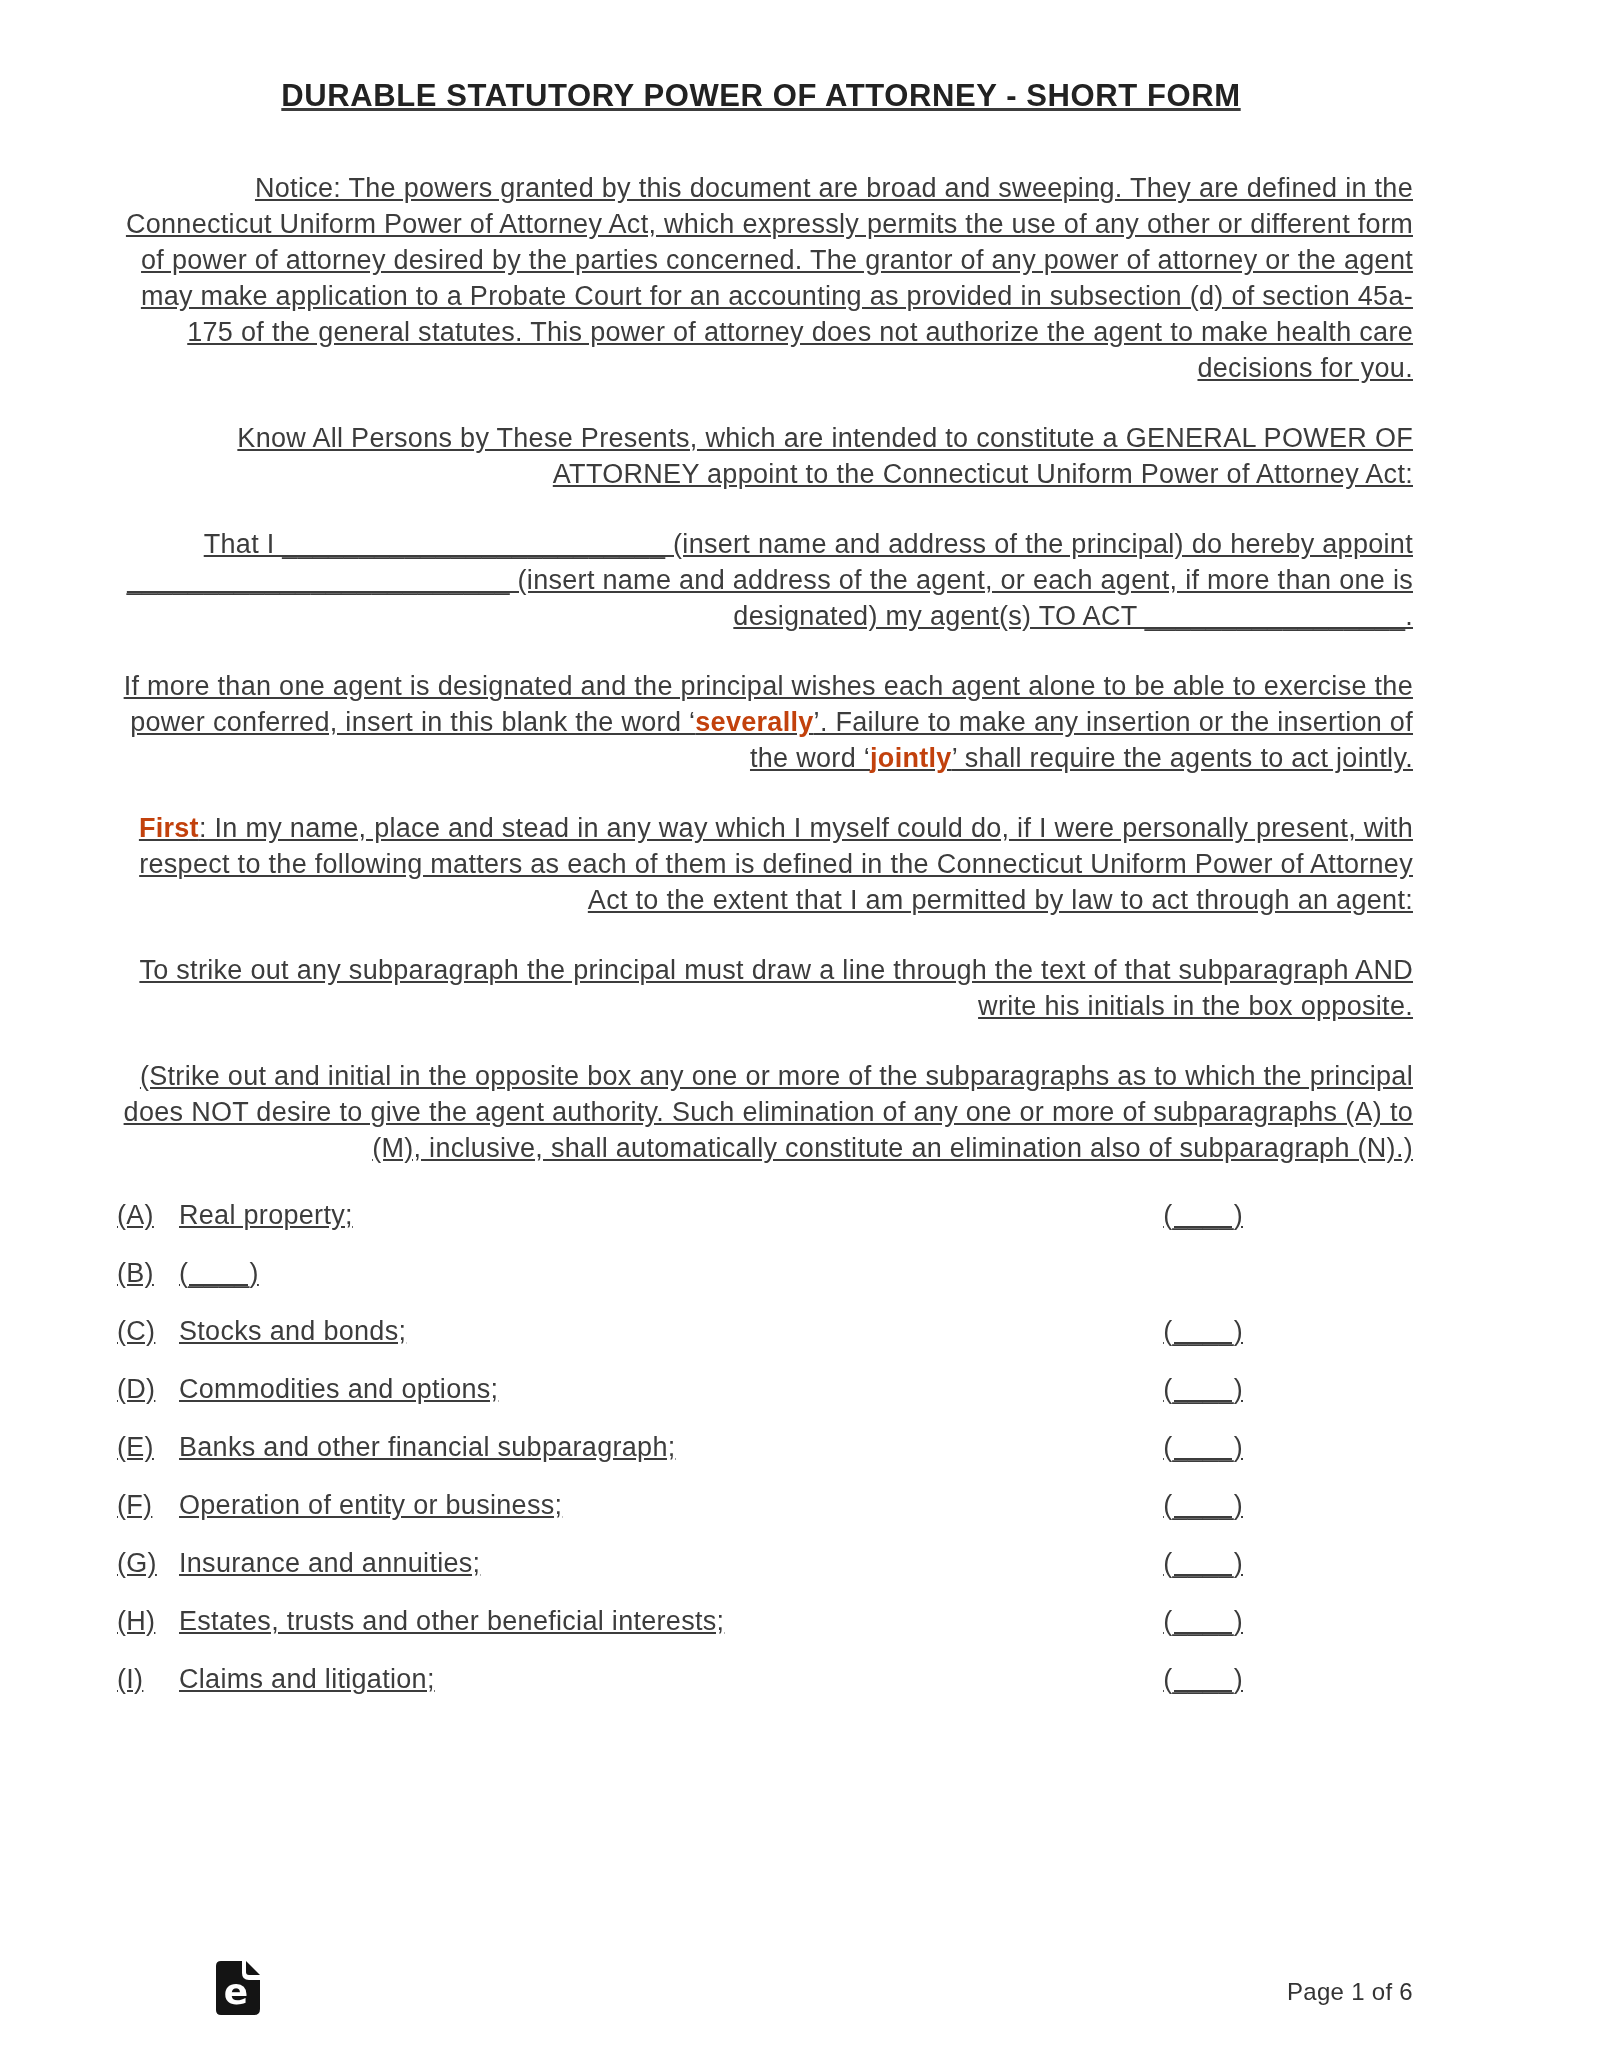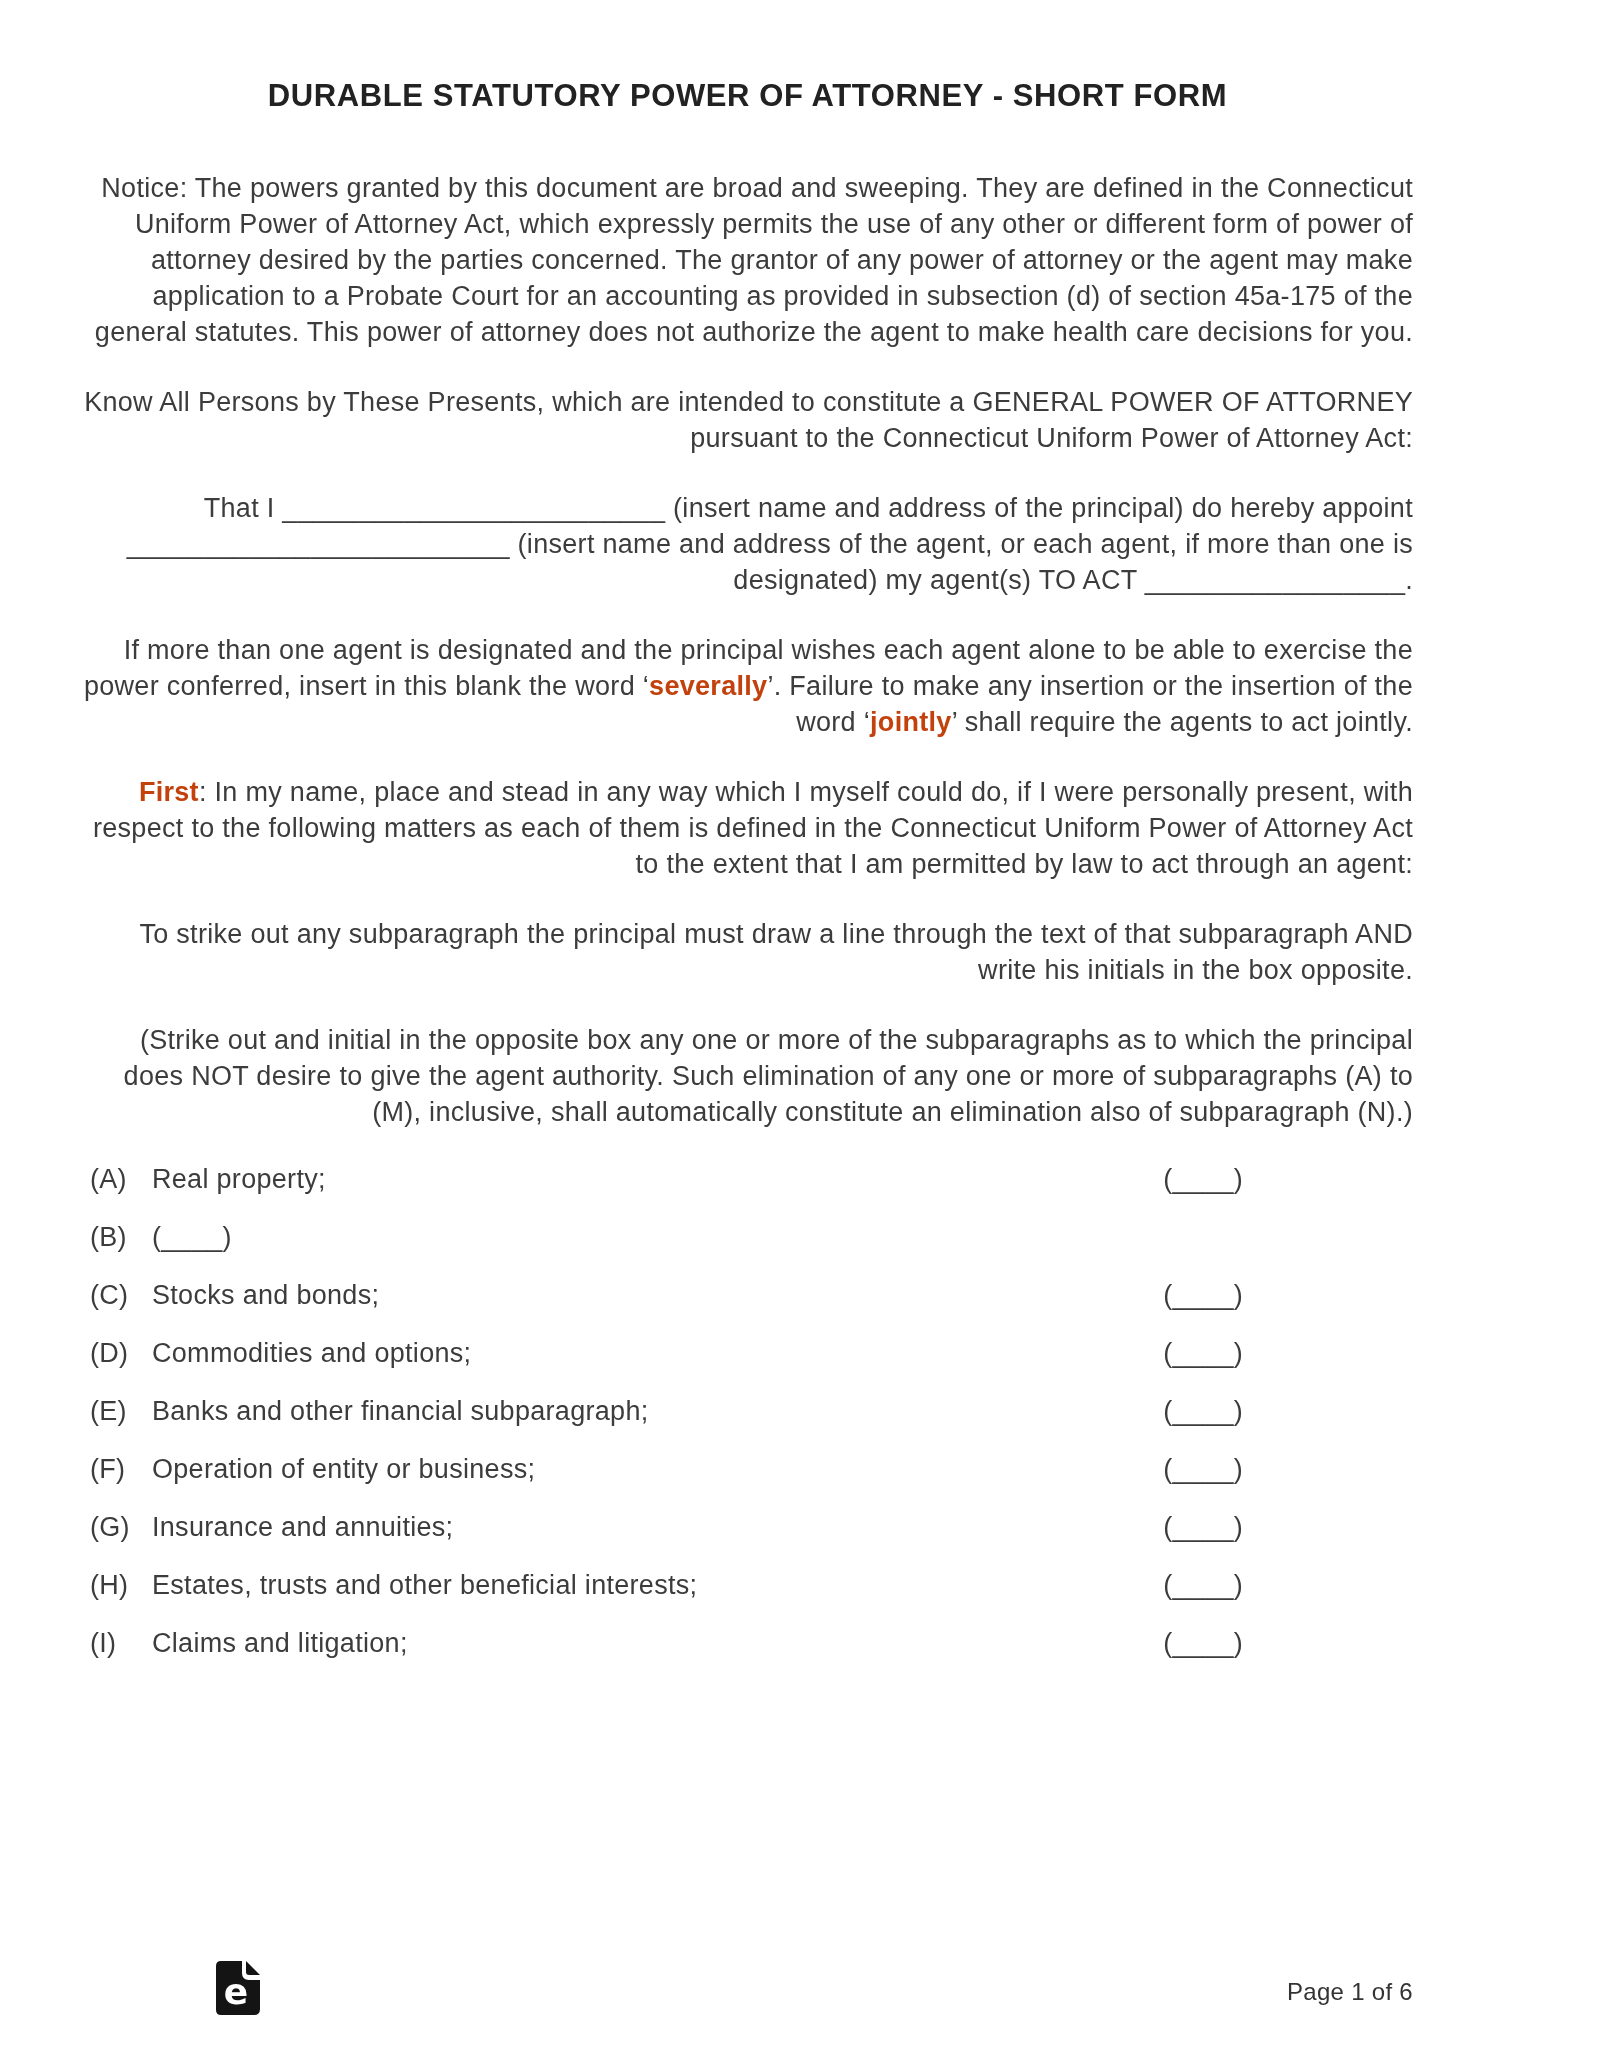--- a/index.html
+++ b/index.html
@@ -14,21 +14,22 @@
     font-family: "Liberation Sans", sans-serif;
     color: #3c3c3c;
   }
   .page {
     width: 1600px;
     height: 2070px;
     position: relative;
     overflow: hidden;
   }
   .content {
-    padding: 78px 187px 0 82px;
+    padding: 78px 187px 0 109px;
+    text-decoration: underline;
   }
   .doc-title {
     margin: 0 0 56px 0;
     text-align: center;
     font-size: 31px;
     font-weight: bold;
     letter-spacing: 0.6px;
     color: #222222;
   }
   p.body-para {
@@ -93,21 +94,21 @@
 </head>
 <body>
 
 <div class="page">
   <div class="content">
 
     <h1 class="doc-title">DURABLE STATUTORY POWER OF ATTORNEY - SHORT FORM</h1>
 
     <p class="body-para">Notice: The powers granted by this document are broad and sweeping. They are defined in the Connecticut Uniform Power of Attorney Act, which expressly permits the use of any other or different form of power of attorney desired by the parties concerned. The grantor of any power of attorney or the agent may make application to a Probate Court for an accounting as provided in subsection (d) of section 45a-175 of the general statutes. This power of attorney does not authorize the agent to make health care decisions for you.</p>
 
-    <p class="body-para">Know All Persons by These Presents, which are intended to constitute a GENERAL POWER OF ATTORNEY pursuant to the Connecticut Uniform Power of Attorney Act:</p>
+    <p class="body-para">Know All Persons by These Presents, which are intended to constitute a GENERAL POWER OF ATTORNEY appoint to the Connecticut Uniform Power of Attorney Act:</p>
 
     <p class="body-para">That I _________________________ (insert name and address of the principal) do hereby appoint _________________________ (insert name and address of the agent, or each agent, if more than one is designated) my agent(s) TO ACT _________________.</p>
 
     <p class="body-para"><span>If more than one agent is designated and the principal wishes each agent alone to be able to exercise the power conferred, insert in this blank the word ‘</span><strong>severally</strong><span>’. Failure to make any insertion or the insertion of the word ‘</span><strong>jointly</strong><span>’ shall require the agents to act jointly.</span></p>
 
     <p class="body-para"><strong>First</strong><span>: In my name, place and stead in any way which I myself could do, if I were personally present, with respect to the following matters as each of them is defined in the Connecticut Uniform Power of Attorney Act to the extent that I am permitted by law to act through an agent:</span></p>
 
     <p class="body-para">To strike out any subparagraph the principal must draw a line through the text of that subparagraph AND write his initials in the box opposite.</p>
 
     <p class="body-para">(Strike out and initial in the opposite box any one or more of the subparagraphs as to which the principal does NOT desire to give the agent authority. Such elimination of any one or more of subparagraphs (A) to (M), inclusive, shall automatically constitute an elimination also of subparagraph (N).)</p>

